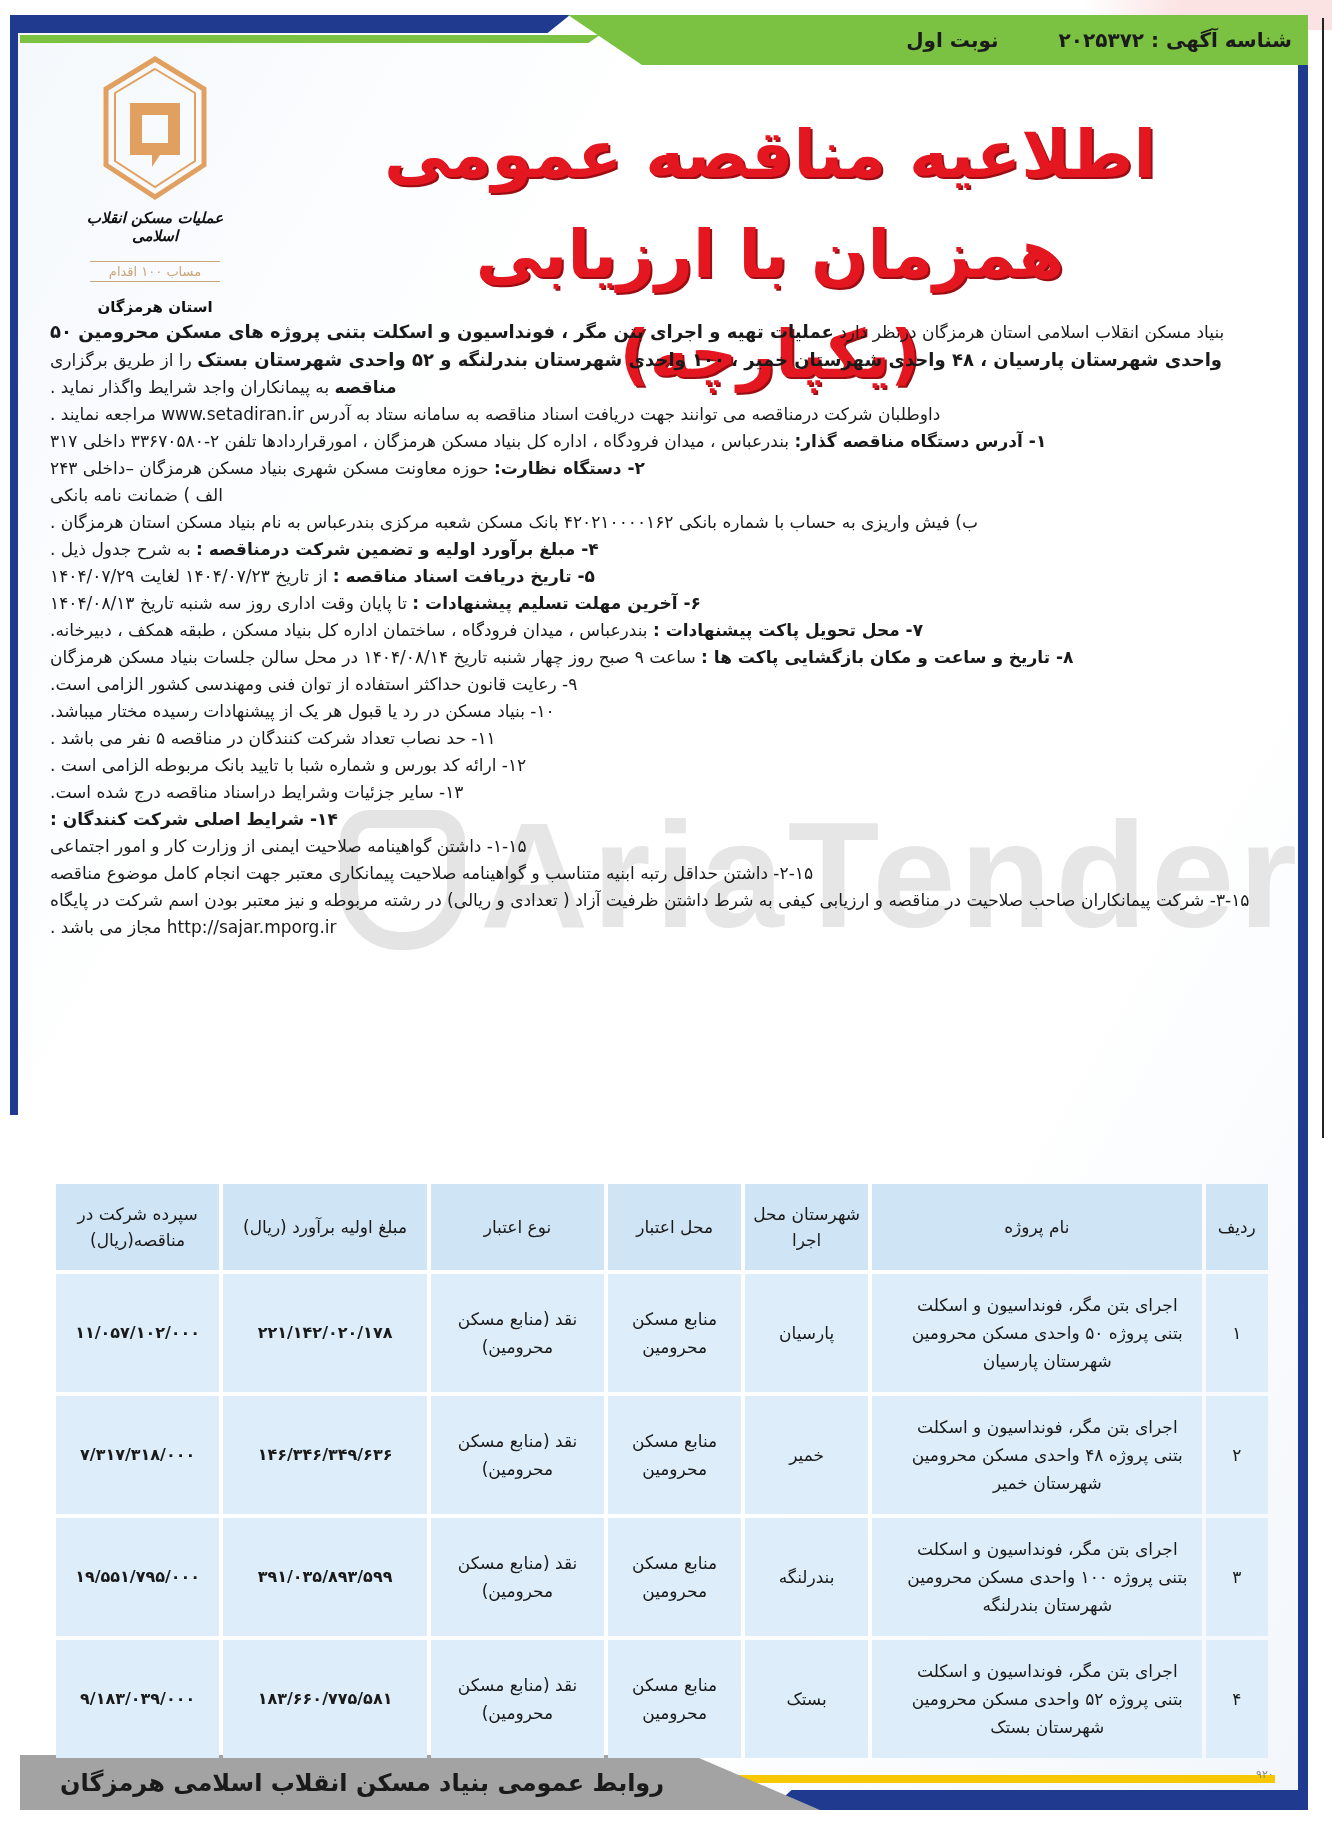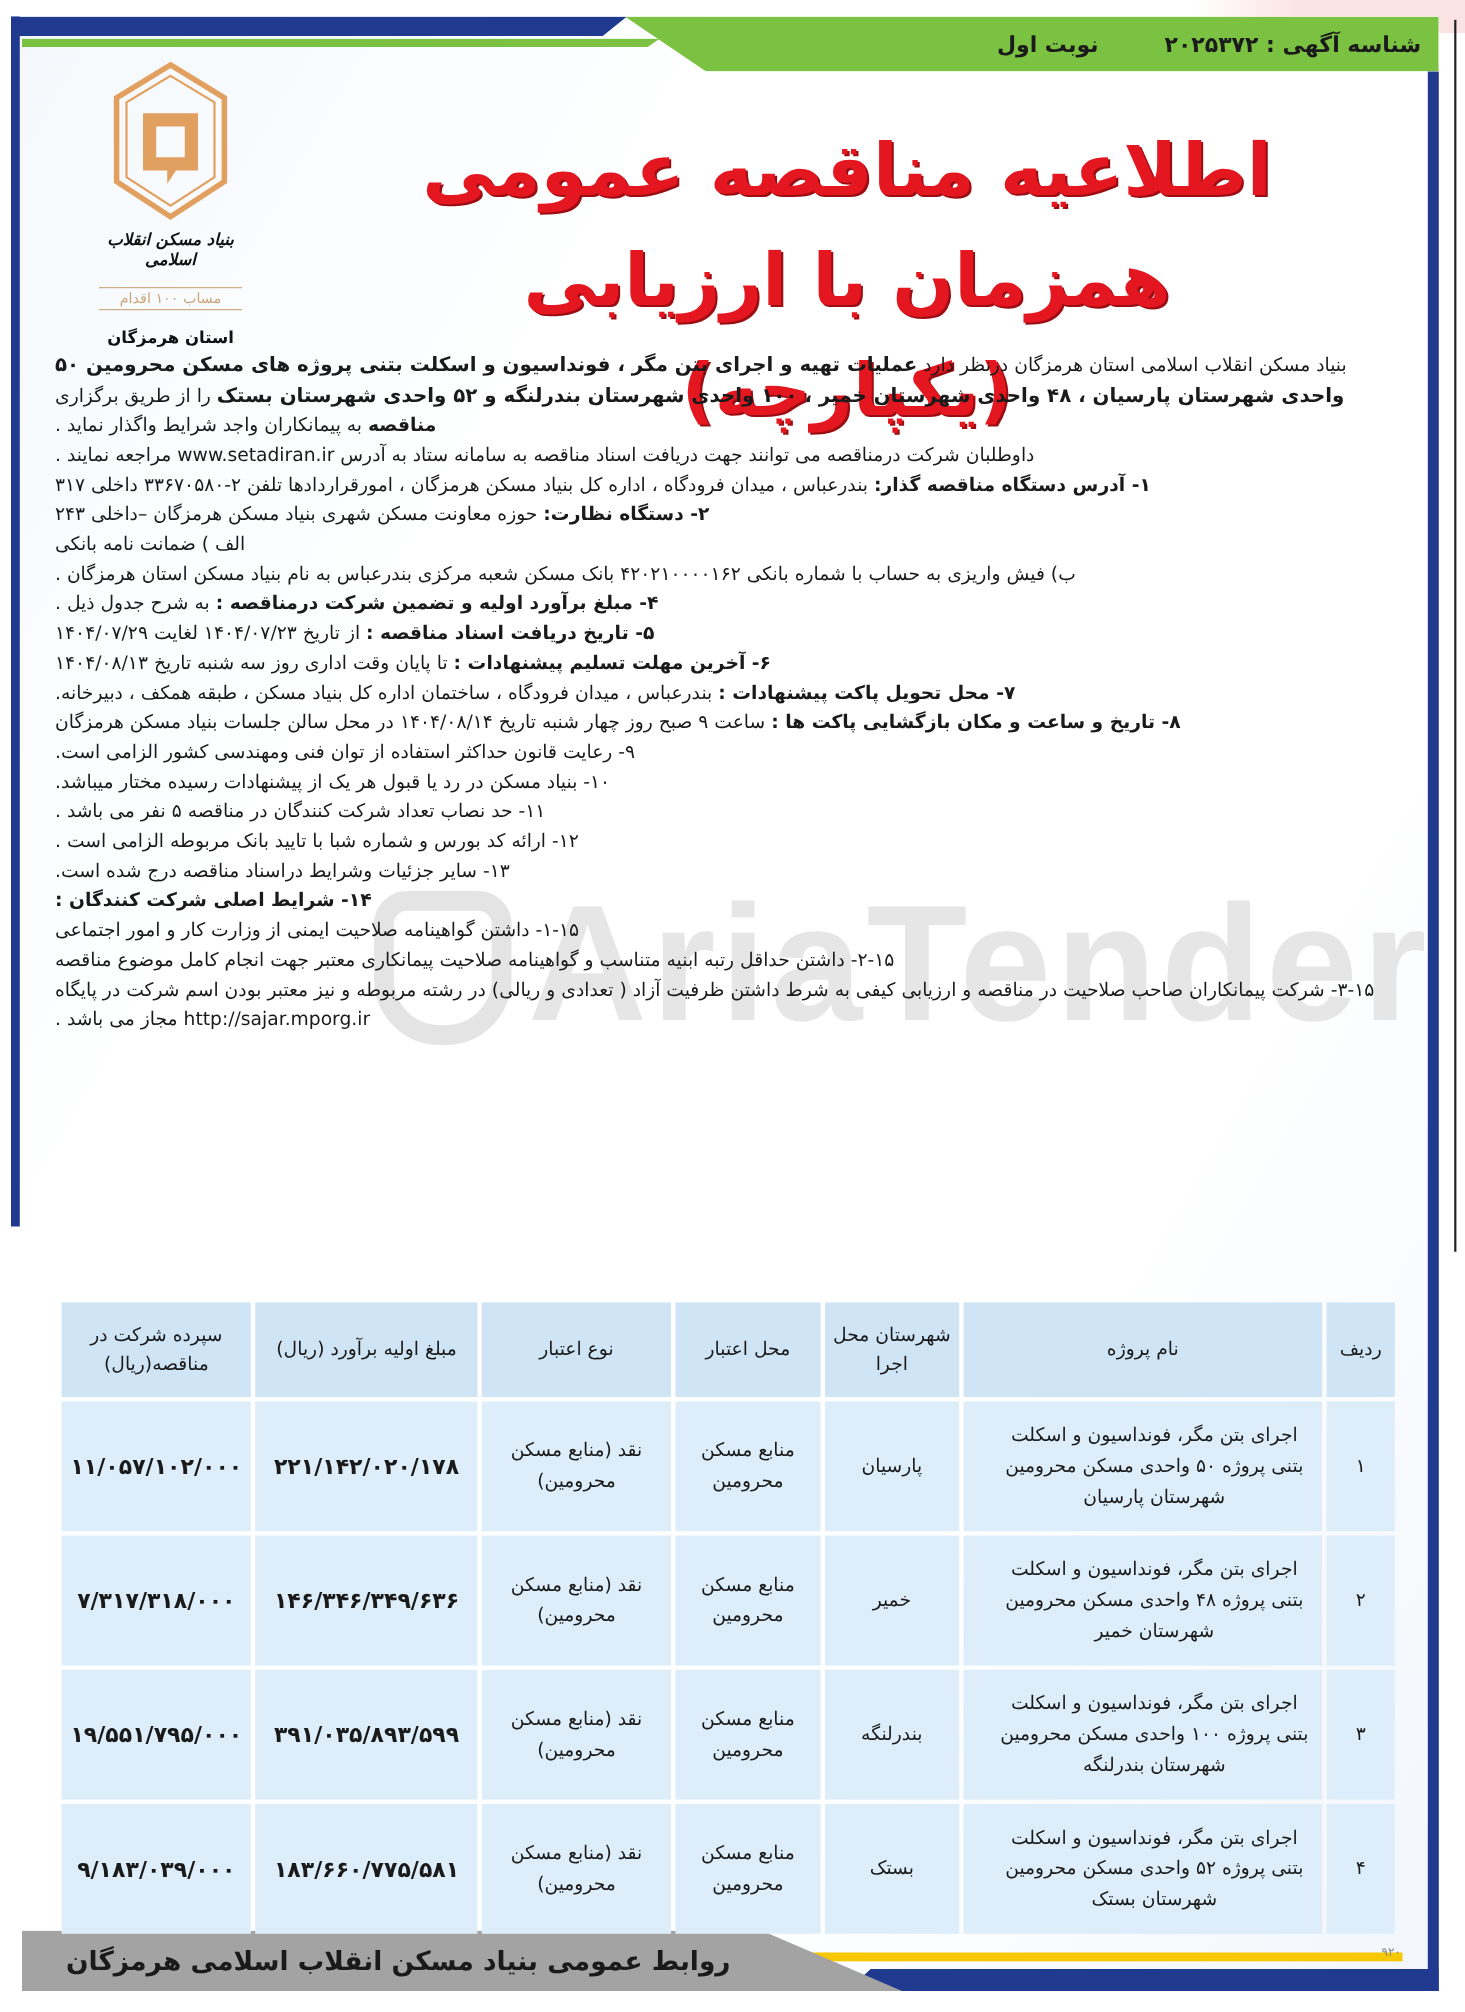--- a/index.html
+++ b/index.html
@@ -71,21 +71,21 @@
       position: absolute; left: 10px; top: 160px; font-size: 34px; color: #dcdcdc; direction: rtl;
       letter-spacing: 14px;
     }
     table.projects {
       position: absolute; left: 52px; top: 1180px; width: 1220px; border-collapse: separate; border-spacing: 4px;
       direction: rtl; font-size: 17px; text-align: center; z-index: 2;
     }
     table.projects th { background: #cfe4f4; font-weight: normal; height: 78px; padding: 4px 6px; line-height: 26px; }
     table.projects td { background: #ddeefa; height: 110px; padding: 4px 8px; line-height: 28px; }
     table.projects td.name { width: 290px; padding-left: 29px; }
-    table.projects td.num { font-size: 20px; font-weight: bold; letter-spacing: 0.5px; }
+    table.projects td.num { font-size: 16px; font-weight: bold; letter-spacing: 0.5px; }
     .footer-yellow {
       position: absolute; left: 20px; top: 1755px; width: 800px; height: 55px; background: #a3a3a3;
       clip-path: polygon(0 0, 84% 0, 100% 100%, 0 100%);
       direction: rtl; text-align: right; display: flex; align-items: center; justify-content: flex-end;
       font-weight: bold; font-size: 24px; padding-left: 30px; box-sizing: border-box;
     }
     .footer-yellow span { position: absolute; left: 40px; }
     .footer-line { position: absolute; left: 720px; top: 1775px; width: 555px; height: 8px; background: #f7c800; }
     .footer-blue {
       position: absolute; left: 770px; top: 1790px; width: 538px; height: 20px; background: #1f3a8f;
@@ -109,21 +109,21 @@
     <span>شناسه آگهی : ۲۰۲۵۳۷۲</span>
     <span>نوبت اول</span>
   </div>
 
   <div class="logo">
     <svg width="110" height="150" viewBox="0 0 110 150">
       <polygon points="55,4 104,34 104,110 55,142 6,110 6,34" fill="none" stroke="#e2a060" stroke-width="5"></polygon>
       <polygon points="55,14 95,38 95,106 55,132 15,106 15,38" fill="none" stroke="#e2a060" stroke-width="2"></polygon>
       <path d="M30 48 H80 V100 H60 L52 112 L52 100 H30 Z M42 60 V88 H68 V60 Z" fill="#e2a060" fill-rule="evenodd"></path>
     </svg>
-    <div class="l1">بنیاد مسکن انقلاب اسلامی</div>
+    <div class="l1">عملیات مسکن انقلاب اسلامی</div>
     <div class="l2">مساب ۱۰۰ اقدام</div>
     <div class="l3">استان هرمزگان</div>
   </div>
 
   <div class="title">
     <div>اطلاعیه مناقصه عمومی</div>
     <div>همزمان با ارزیابی (یکپارچه)</div>
   </div>
 </div>
 

